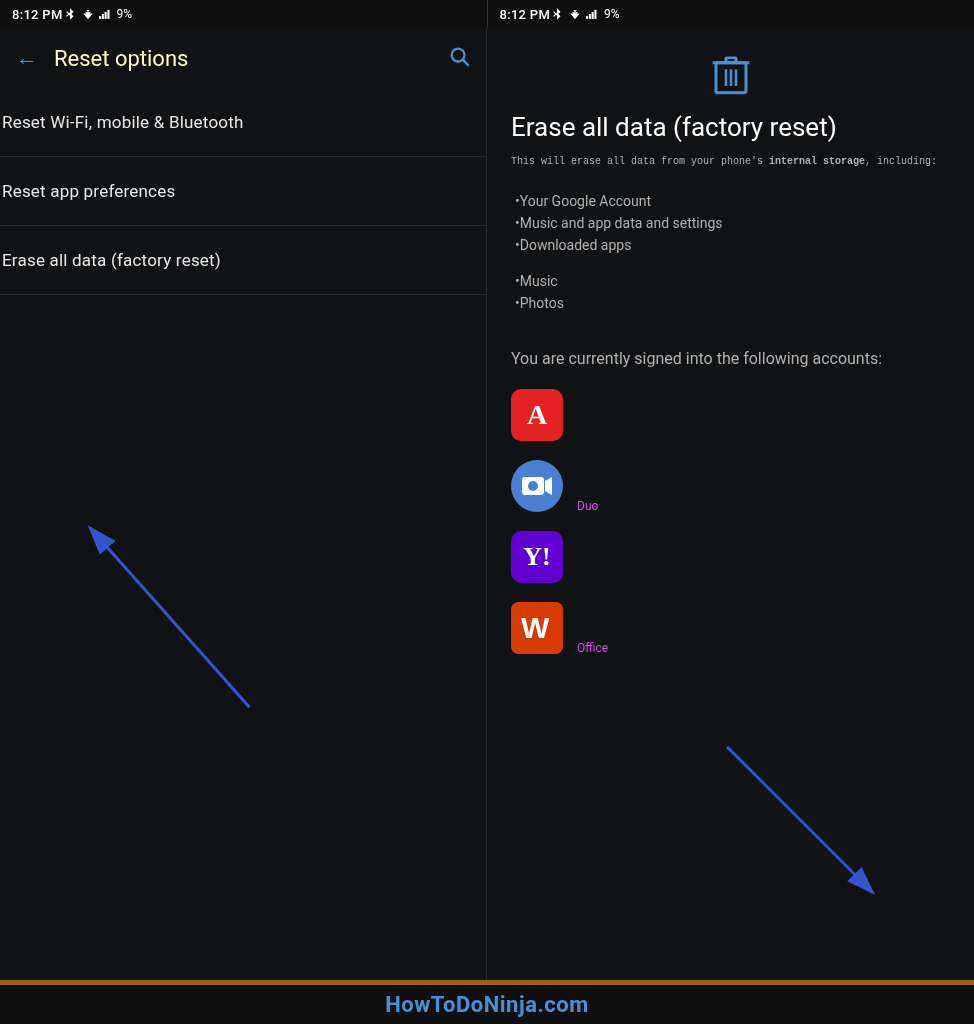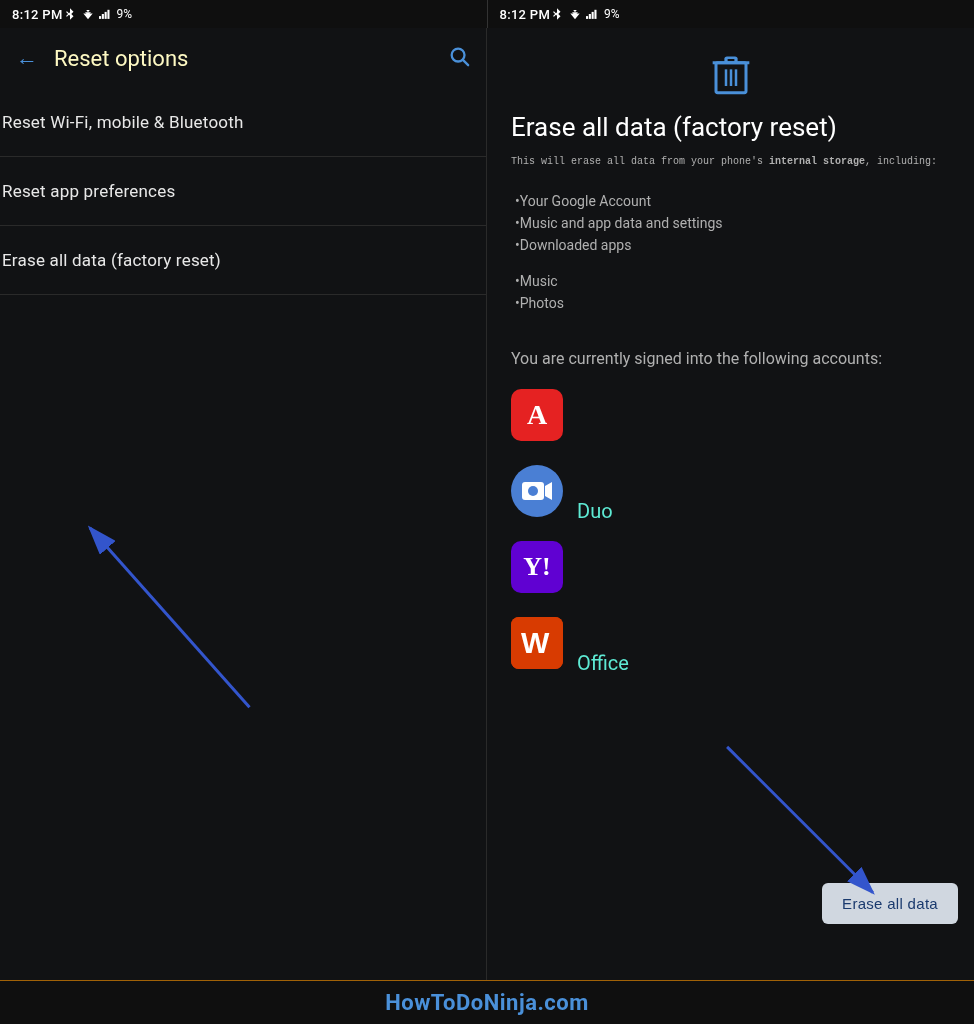--- a/index.html
+++ b/index.html
@@ -195,22 +195,22 @@
       color: #fff;
       font-size: 22px;
     }
     .account-icon.yahoo {
       background: #6001d2;
       color: #fff;
       font-size: 24px;
     }
 
     .account-label {
-      color: #5eead4;
-      font-size: 20px;
+      color: #d946ef;
+      font-size: 12px;
       margin-top: 40px;
     }
 
     
     .erase-btn-container {
       position: absolute;
       bottom: 56px;
       right: 16px;
     }
     .erase-btn {
@@ -236,21 +236,21 @@
     }
 
     
     .watermark-bar {
       width: 100%;
       height: 44px;
       background: #0f0f0f;
       display: flex;
       align-items: center;
       justify-content: center;
-      border-top: 1px solid #a16207;
+      border-top: 5px solid #a16207;
     }
     .watermark-text {
       color: #4a90d9;
       font-size: 22px;
       font-weight: 700;
       letter-spacing: 0.5px;
     }
 
     
     .adobe-a {
@@ -402,23 +402,20 @@
     <div class="account-row">
       <div class="account-icon" style="background:#d83b01;border-radius:8px;overflow:hidden;">
         <svg width="52" height="52" viewBox="0 0 52 52">
           <rect width="52" height="52" fill="#d83b01"></rect>
           <text x="10" y="36" font-size="30" font-weight="700" fill="white" font-family="Arial">W</text>
         </svg>
       </div>
       <span class="account-label">Office</span>
     </div>
 
-    <div class="erase-btn-container">
-      <button class="erase-btn">Erase all data</button>
-    </div>
 
     <svg class="annotation-arrows-right" viewBox="0 0 487 980" xmlns="http://www.w3.org/2000/svg">
       <defs>
         <marker id="arrowhead-right" markerWidth="10" markerHeight="7" refX="9" refY="3.5" orient="auto">
           <polygon points="0 0, 10 3.5, 0 7" fill="#3355cc"></polygon>
         </marker>
       </defs>
 
       <line x1="240" y1="740" x2="390" y2="890" stroke="#3355cc" stroke-width="3" marker-end="url(#arrowhead-right)"></line>
     </svg>

